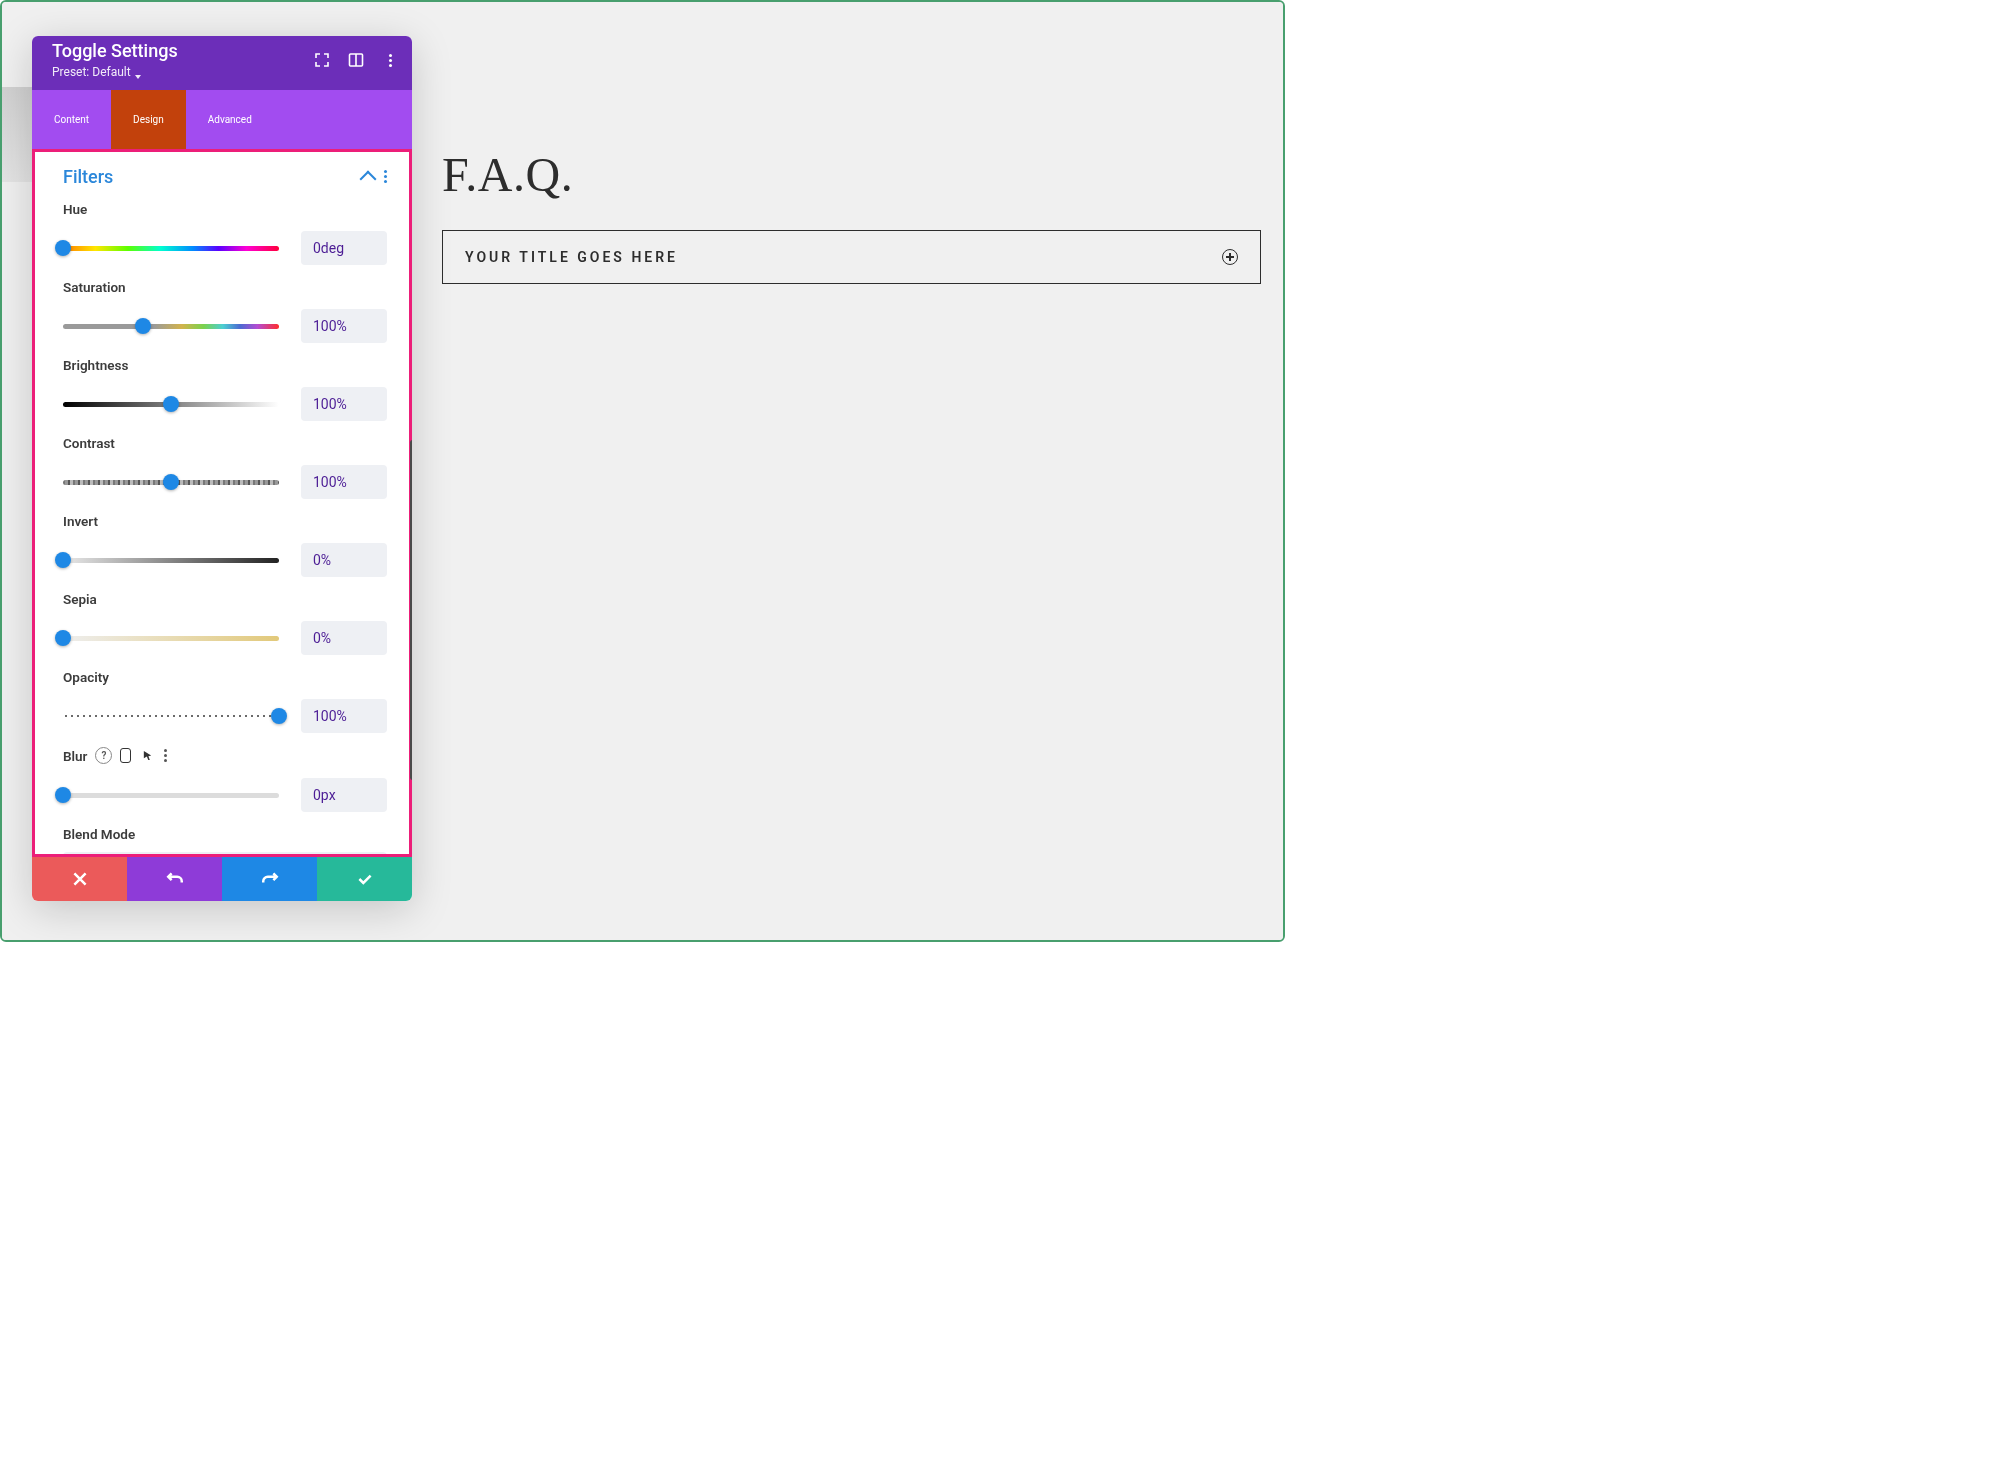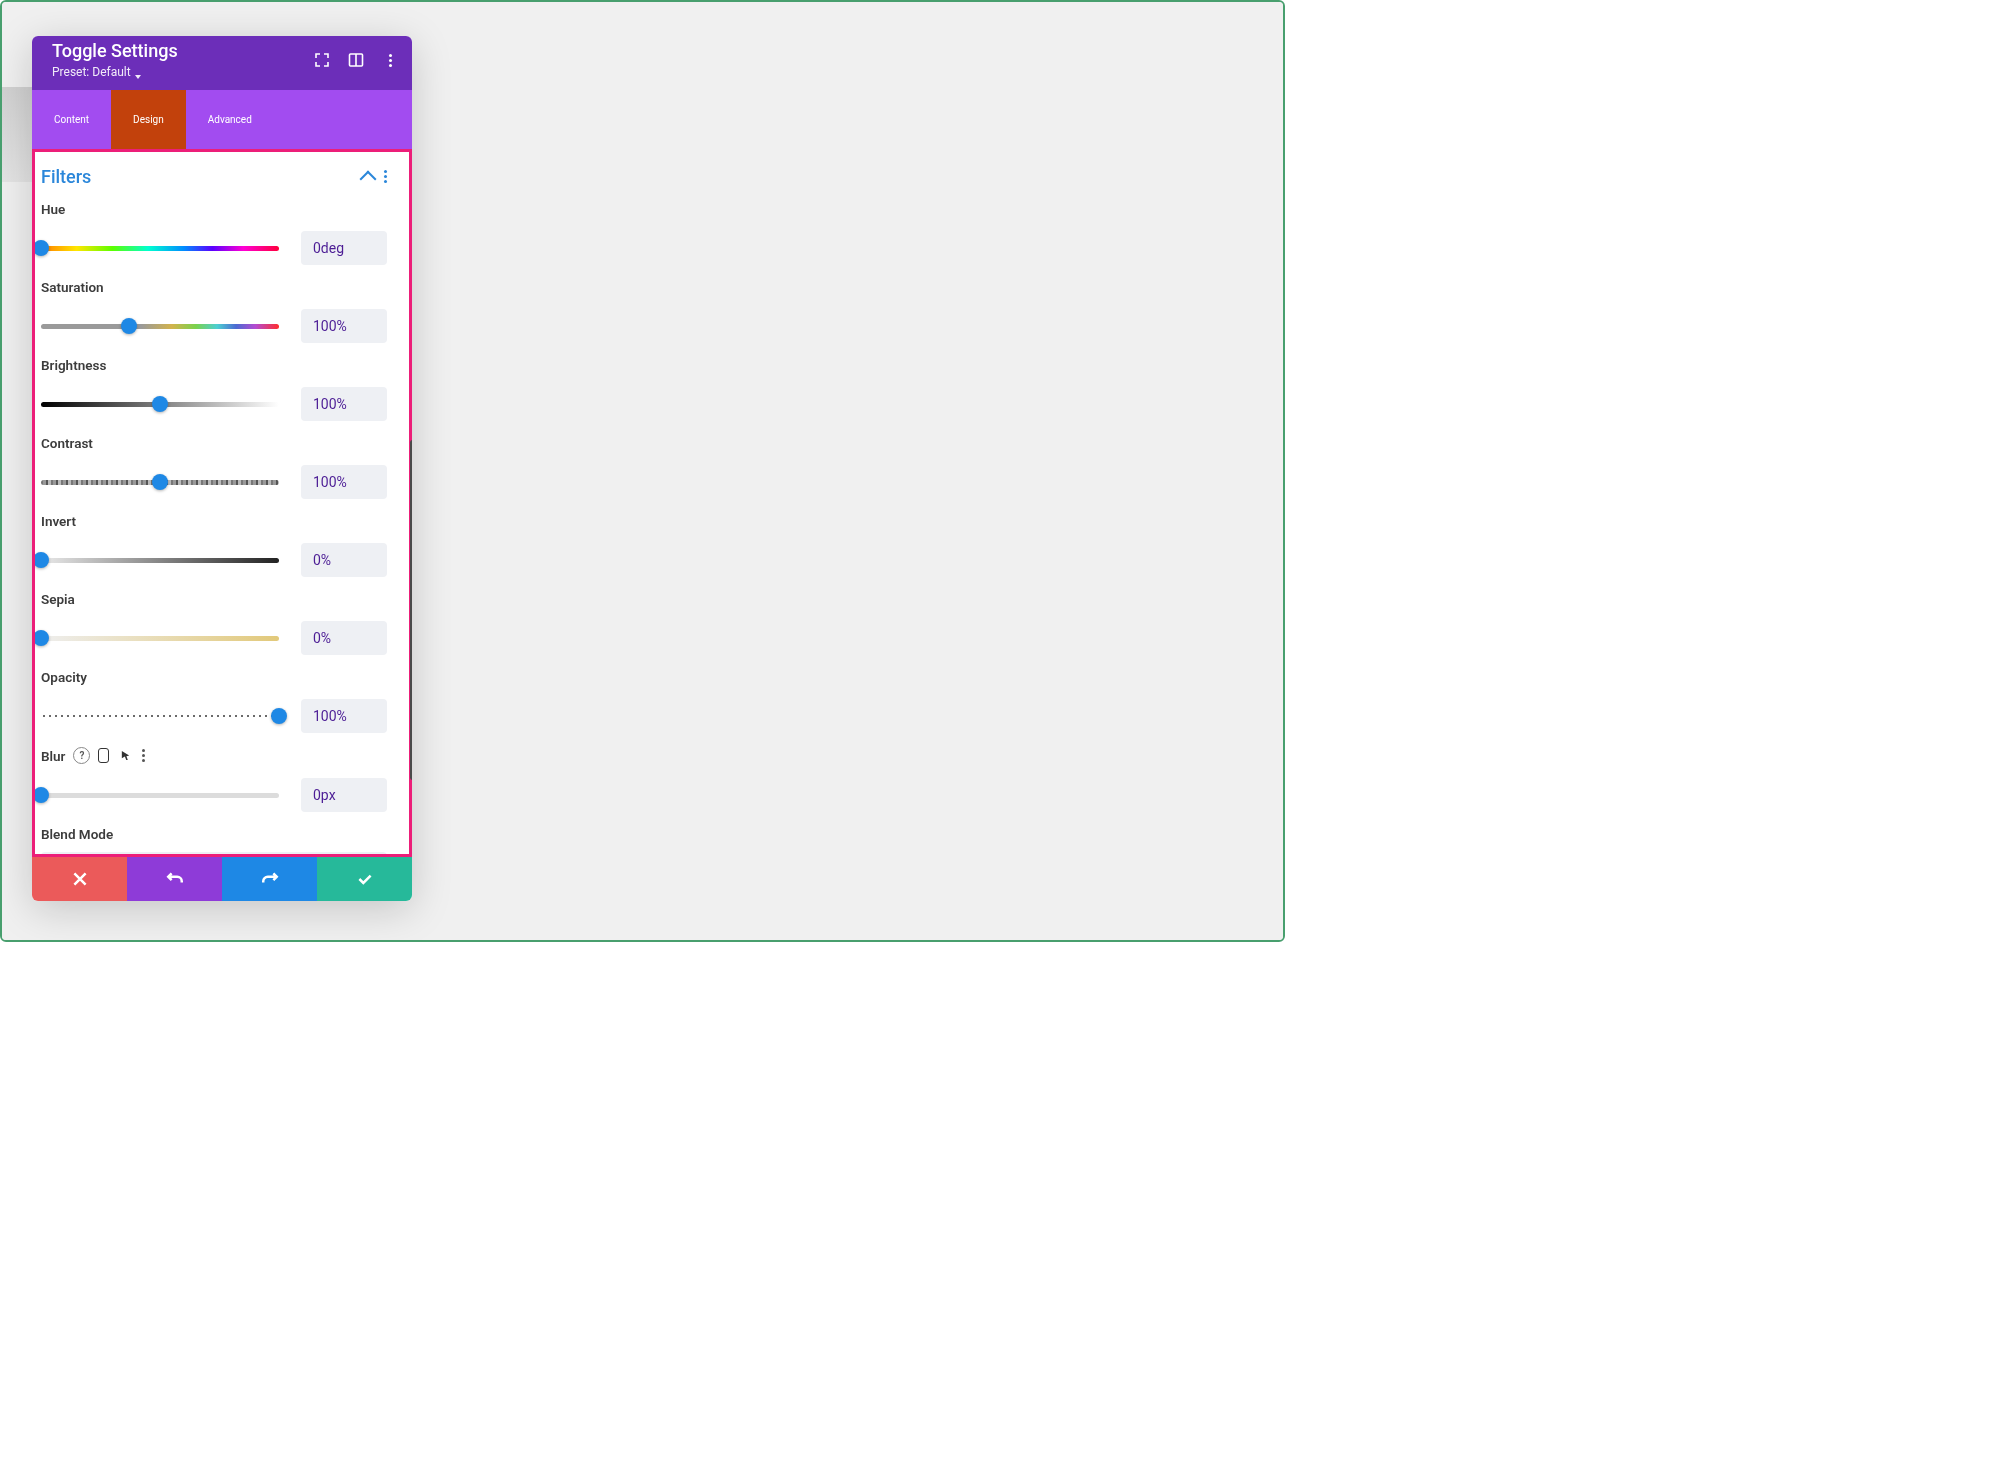--- a/index.html
+++ b/index.html
@@ -134,23 +134,24 @@
   .tab.active { background: #c2410c; }
 
   .panel-body-wrap {
     position: relative;
     border: 3px solid #ec1e79;
     border-top: 3px solid #ec1e79;
     flex: 1;
     background:#fff;
   }
   .panel-body {
-    padding: 14px 22px 10px 6px;
+    padding: 14px 22px 10px 22px;
     height: 702px;
     overflow: hidden;
+    margin-left: 6px;
   }
   .body-scrollbar {
     position: absolute;
     right: -6px;
     top: 288px;
     width: 5px;
     height: 340px;
     background: #4a4a4a;
     border-radius: 3px;
   }
@@ -264,20 +265,27 @@
   .fb.green { background:#26b99a; }
   .fb svg { width:18px; height:18px; fill:none; stroke:#fff; stroke-width:2.2; }
 </style>
 </head>
 <body>
 
 <div class="viewport">
   <div class="page-bg"></div>
   <div class="gray-smudge"></div>
 
+  <div class="preview">
+    <h1>F.A.Q.</h1>
+    <div class="toggle-box">
+      <span class="t-title">YOUR TITLE GOES HERE</span>
+      <span class="plus"></span>
+    </div>
+  </div>
 
   <div class="panel">
 
     <div class="panel-header">
       <div class="panel-title">Toggle Settings</div>
       <div class="panel-preset">
         <span>Preset: Default</span>
         <span class="caret"></span>
       </div>
       <div class="header-icons">

